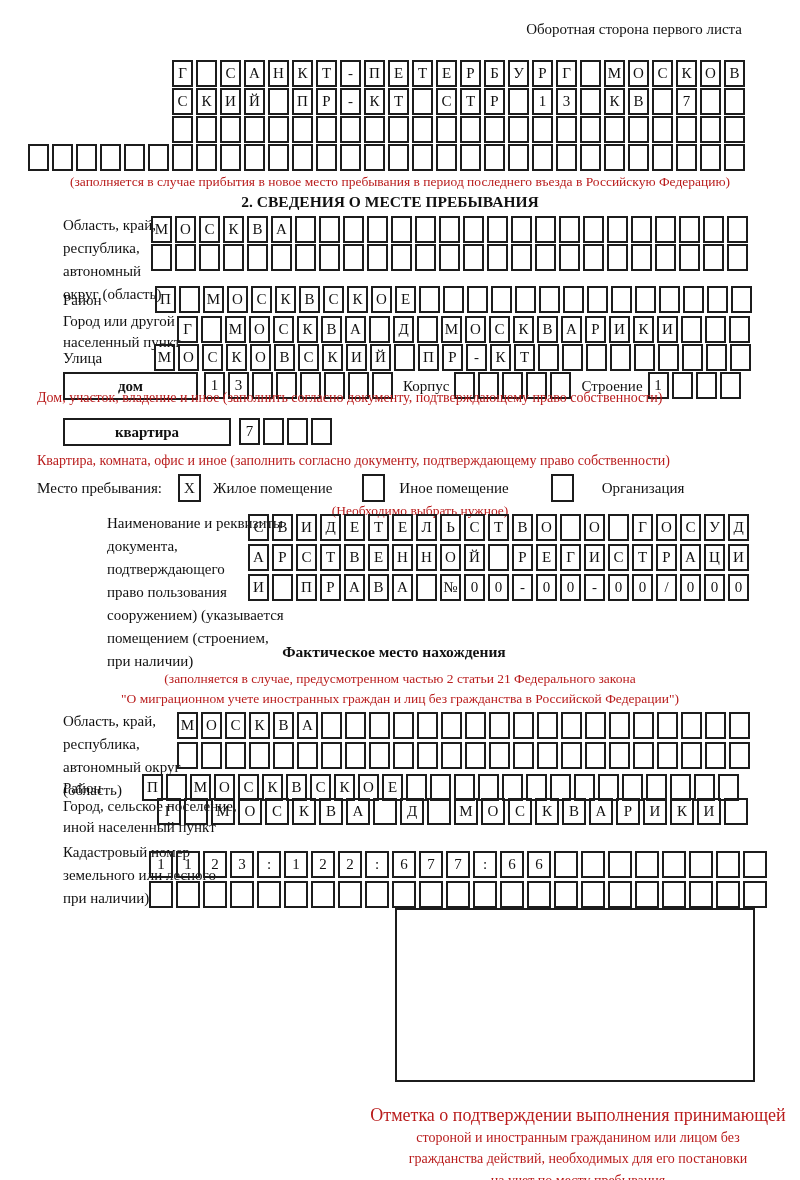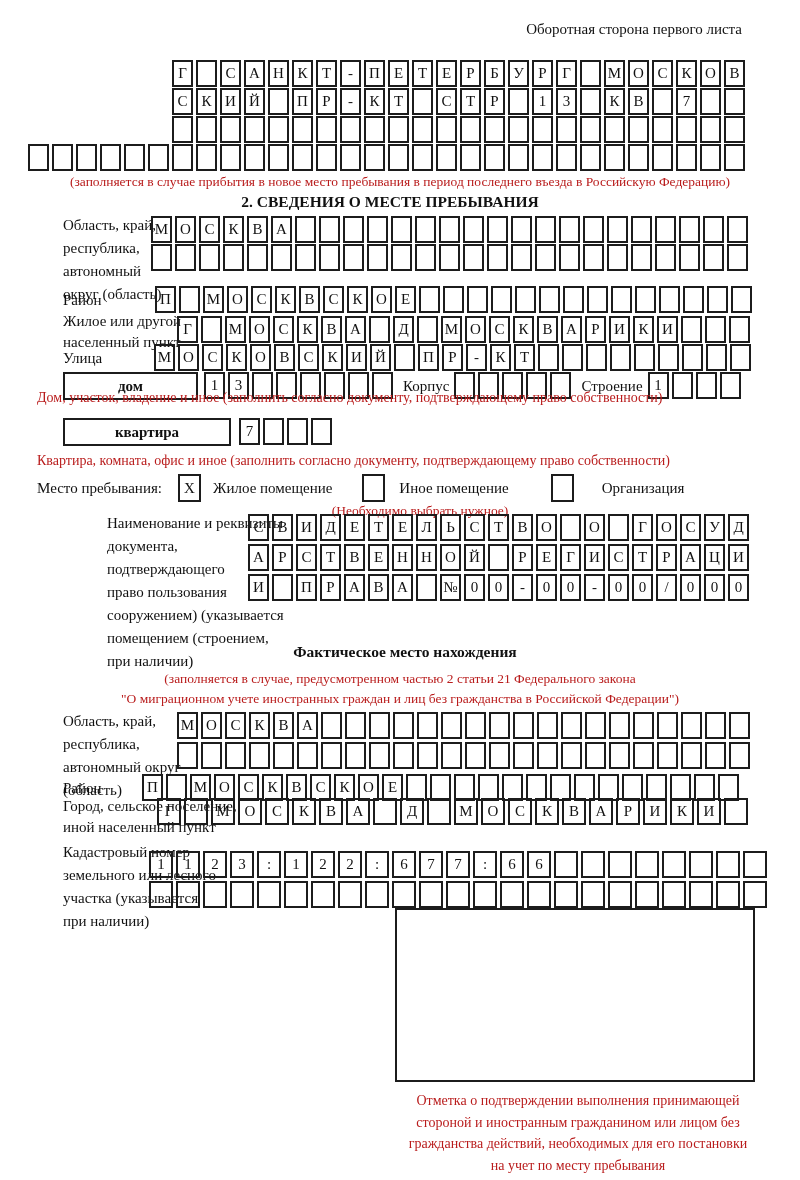--- a/index.html
+++ b/index.html
@@ -227,21 +227,21 @@
       <div class="cell"></div>
       <div class="cell"></div>
       <div class="cell"></div>
       <div class="cell"></div>
       <div class="cell"></div>
       <div class="cell"></div>
       <div class="cell"></div>
     </div>
 
   <div class="abs" style="left:63px;top:311px;width:130px;">
-    <div class="lbl" style="line-height:21px;">Жилое или другой</div>
+    <div class="lbl" style="line-height:21px;">Город или другой</div>
     <div class="lbl" style="line-height:21px;">населенный пункт</div>
   </div>
   <div class="abs cells" style="left:177px;top:316px;">
       <div class="cell">Г</div>
       <div class="cell"></div>
       <div class="cell">М</div>
       <div class="cell">О</div>
       <div class="cell">С</div>
       <div class="cell">К</div>
       <div class="cell">В</div>
@@ -416,21 +416,21 @@
       <div class="cell">0</div>
       <div class="cell">-</div>
       <div class="cell">0</div>
       <div class="cell">0</div>
       <div class="cell">/</div>
       <div class="cell">0</div>
       <div class="cell">0</div>
       <div class="cell">0</div>
     </div>
 
-  <div class="abs ttl center" style="left:15px;top:643px;width:780px;">Фактическое место нахождения</div>
+  <div class="abs ttl center" style="left:4px;top:643px;width:780px;">Фактическое место нахождения</div>
   <div class="abs note center" style="left:0;top:670px;width:800px;">(заполняется в случае, предусмотренном частью 2 статьи 21 Федерального закона</div>
   <div class="abs note center" style="left:0;top:690px;width:800px;">"О миграционном учете иностранных граждан и лиц без гражданства в Российской Федерации")</div>
 
   <div class="abs" style="left:63px;top:710px;width:135px;">
     <div class="lbl">Область, край,</div>
     <div class="lbl">республика,</div>
     <div class="lbl">автономный округ</div>
     <div class="lbl">(область)</div>
   </div>
   <div class="abs cells" style="left:177px;top:712px;">
@@ -540,21 +540,20 @@
       <div class="cell">Р</div>
       <div class="cell">И</div>
       <div class="cell">К</div>
       <div class="cell">И</div>
       <div class="cell"></div>
     </div>
 
   <div class="abs" style="left:63px;top:841px;width:170px;">
     <div class="lbl">Кадастровый номер</div>
     <div class="lbl">земельного или лесного</div>
-    <div class="lbl">участка (указывается</div>
     <div class="lbl">при наличии)</div>
   </div>
   <div class="abs cells wide" style="left:149px;top:851px;">
       <div class="cell">1</div>
       <div class="cell">1</div>
       <div class="cell">2</div>
       <div class="cell">3</div>
       <div class="cell">:</div>
       <div class="cell">1</div>
       <div class="cell">2</div>
@@ -596,19 +595,19 @@
       <div class="cell"></div>
       <div class="cell"></div>
       <div class="cell"></div>
       <div class="cell"></div>
       <div class="cell"></div>
       <div class="cell"></div>
     </div>
 
   <div class="abs stamp-box" style="left:395px;top:908px;width:360px;height:174px;"></div>
   <div class="abs" style="left:368px;top:1090px;width:420px;">
-    <div class="note center" style="font-size:14px;line-height:21.5px;">Отметка о подтверждении выполнения принимающей</div>
+    <div class="note center" style="font-size:18px;line-height:21.5px;margin-top:15px;">Отметка о подтверждении выполнения принимающей</div>
     <div class="note center" style="font-size:14px;line-height:21.5px;">стороной и иностранным гражданином или лицом без</div>
     <div class="note center" style="font-size:14px;line-height:21.5px;">гражданства действий, необходимых для его постановки</div>
     <div class="note center" style="font-size:14px;line-height:21.5px;">на учет по месту пребывания</div>
   </div>
 
 </div>
 
 </body></html>

